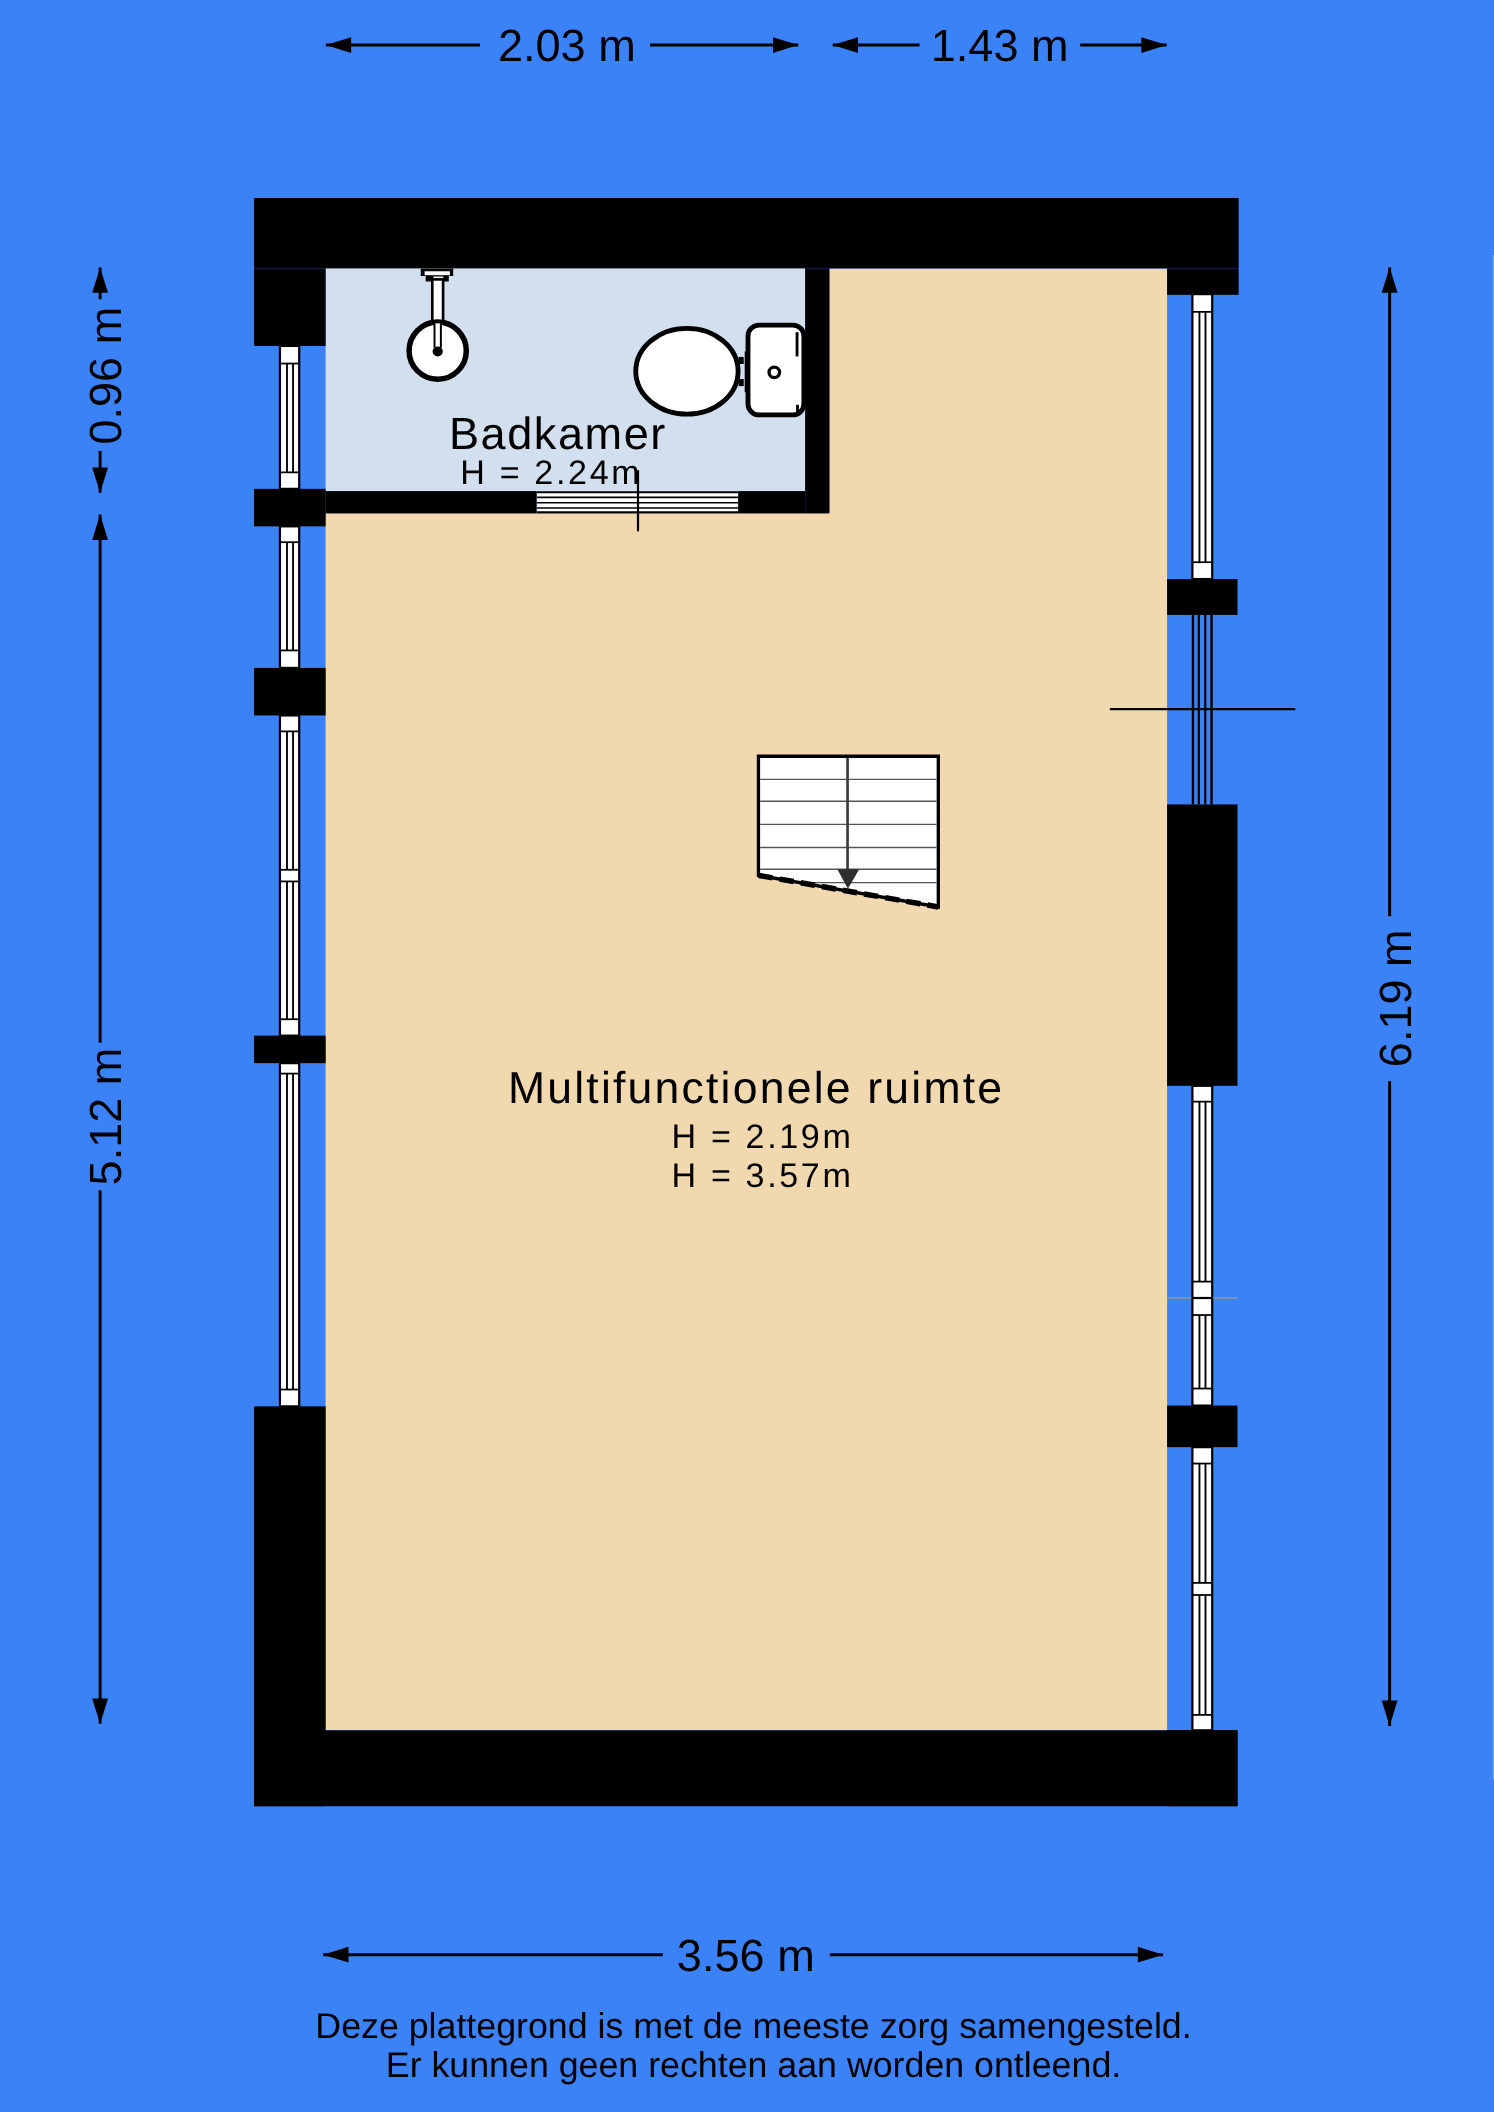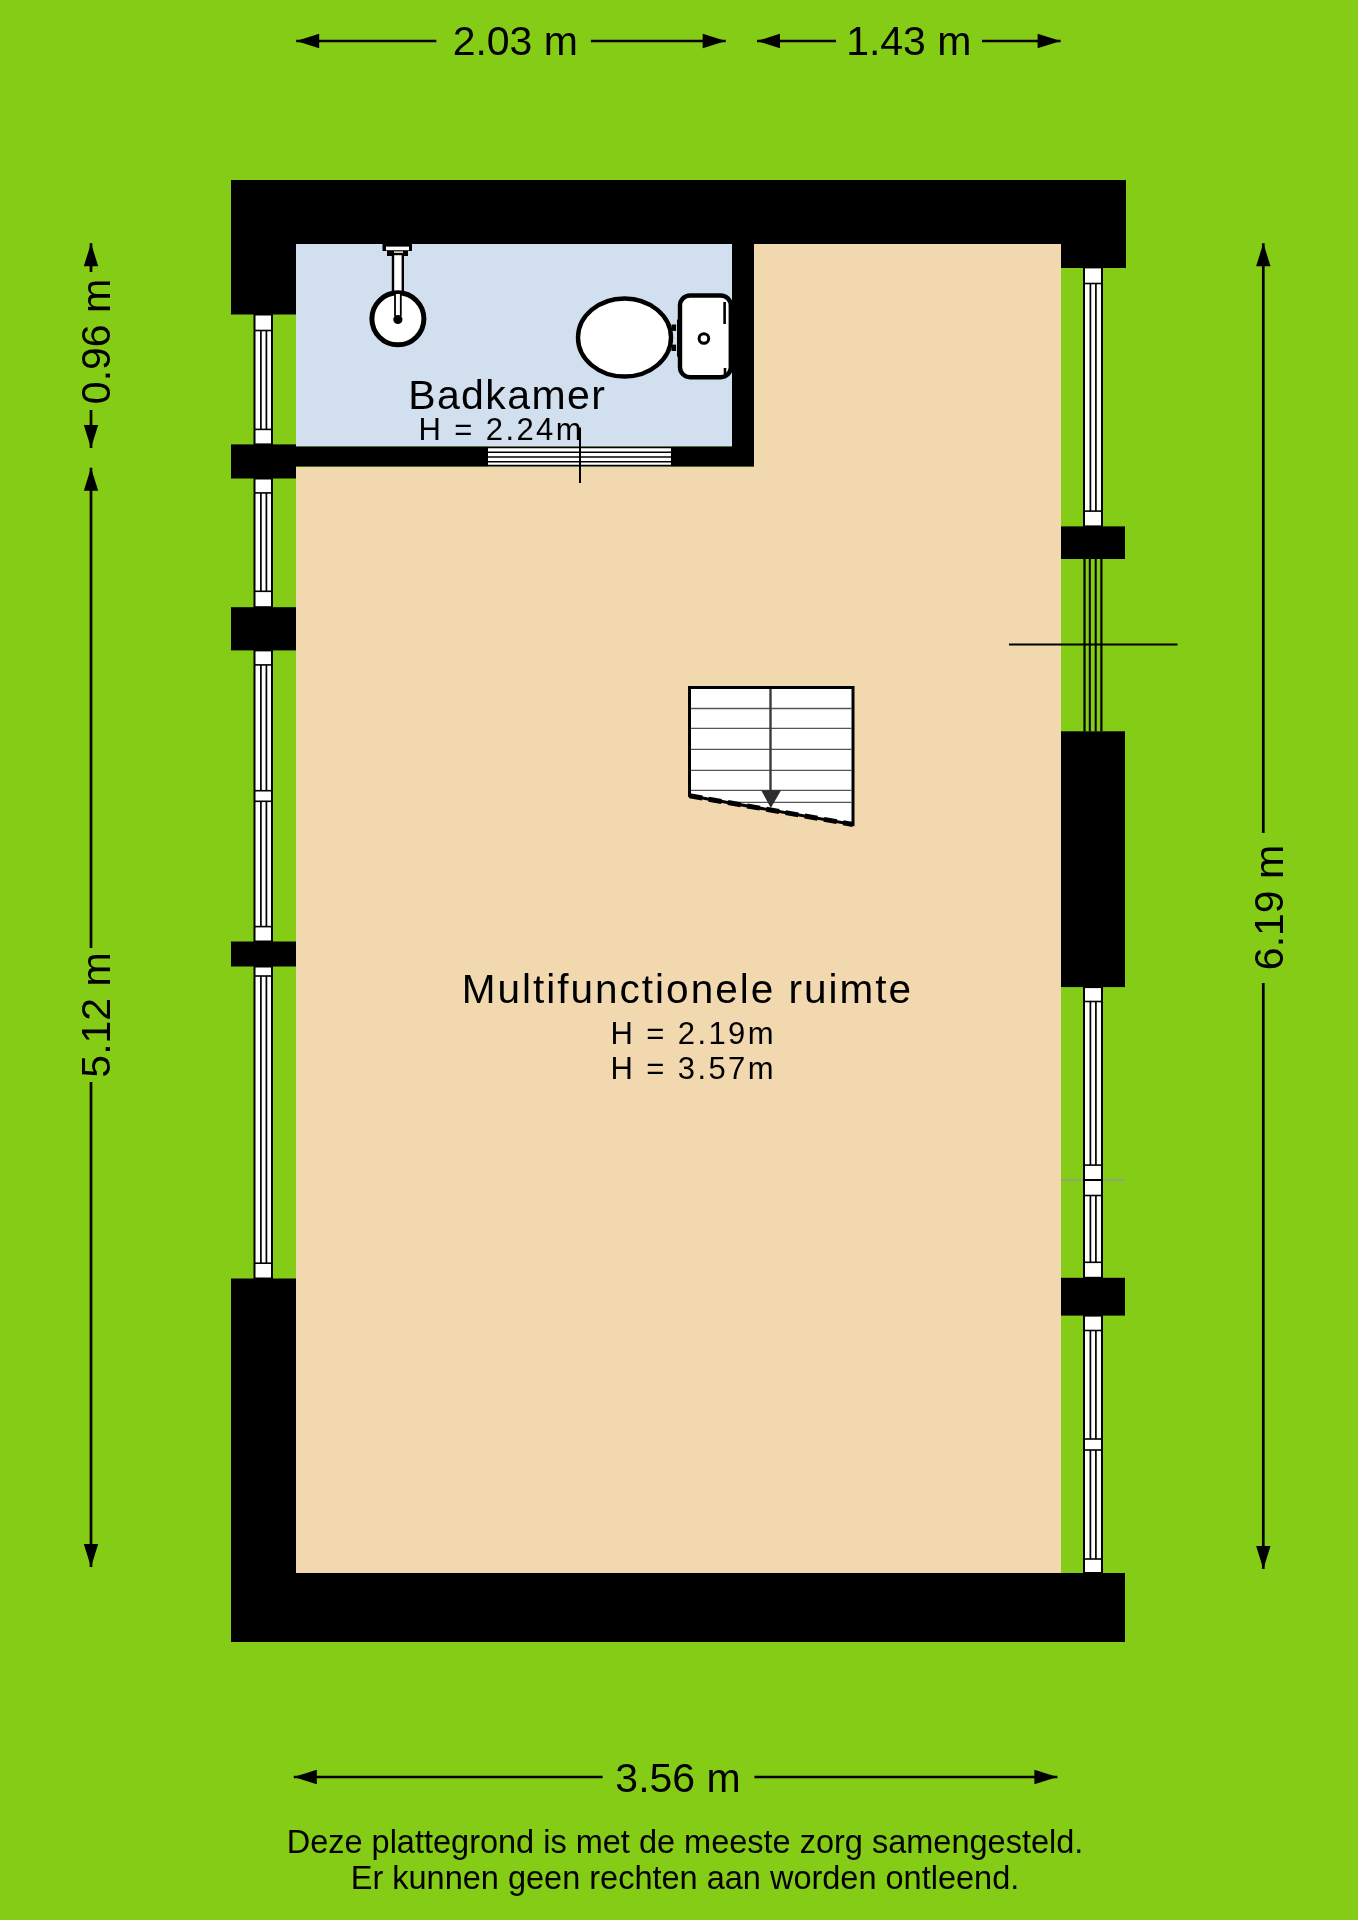--- a/index.html
+++ b/index.html
@@ -1,16 +1,16 @@
 <!DOCTYPE html>
 <html><head>
 <meta charset="utf-8">
 <style>
   html,body{margin:0;padding:0;background:#ffffff;}
-  .page{position:relative;width:1358px;height:1920px;background:#84cc16;overflow:hidden;}
+  .page{position:relative;width:1358px;height:1920px;background:#3b82f6;overflow:hidden;}
   svg{display:block;}
   text{font-family:"Liberation Sans", sans-serif;fill:#000;}
 </style>
 </head>
 <body>
 <div class="page">
 <svg width="1358" height="1920" viewBox="0 0 1358 1920">
 
 <rect x="296" y="243" width="436" height="203.5" fill="#d2dfef"></rect>
 

